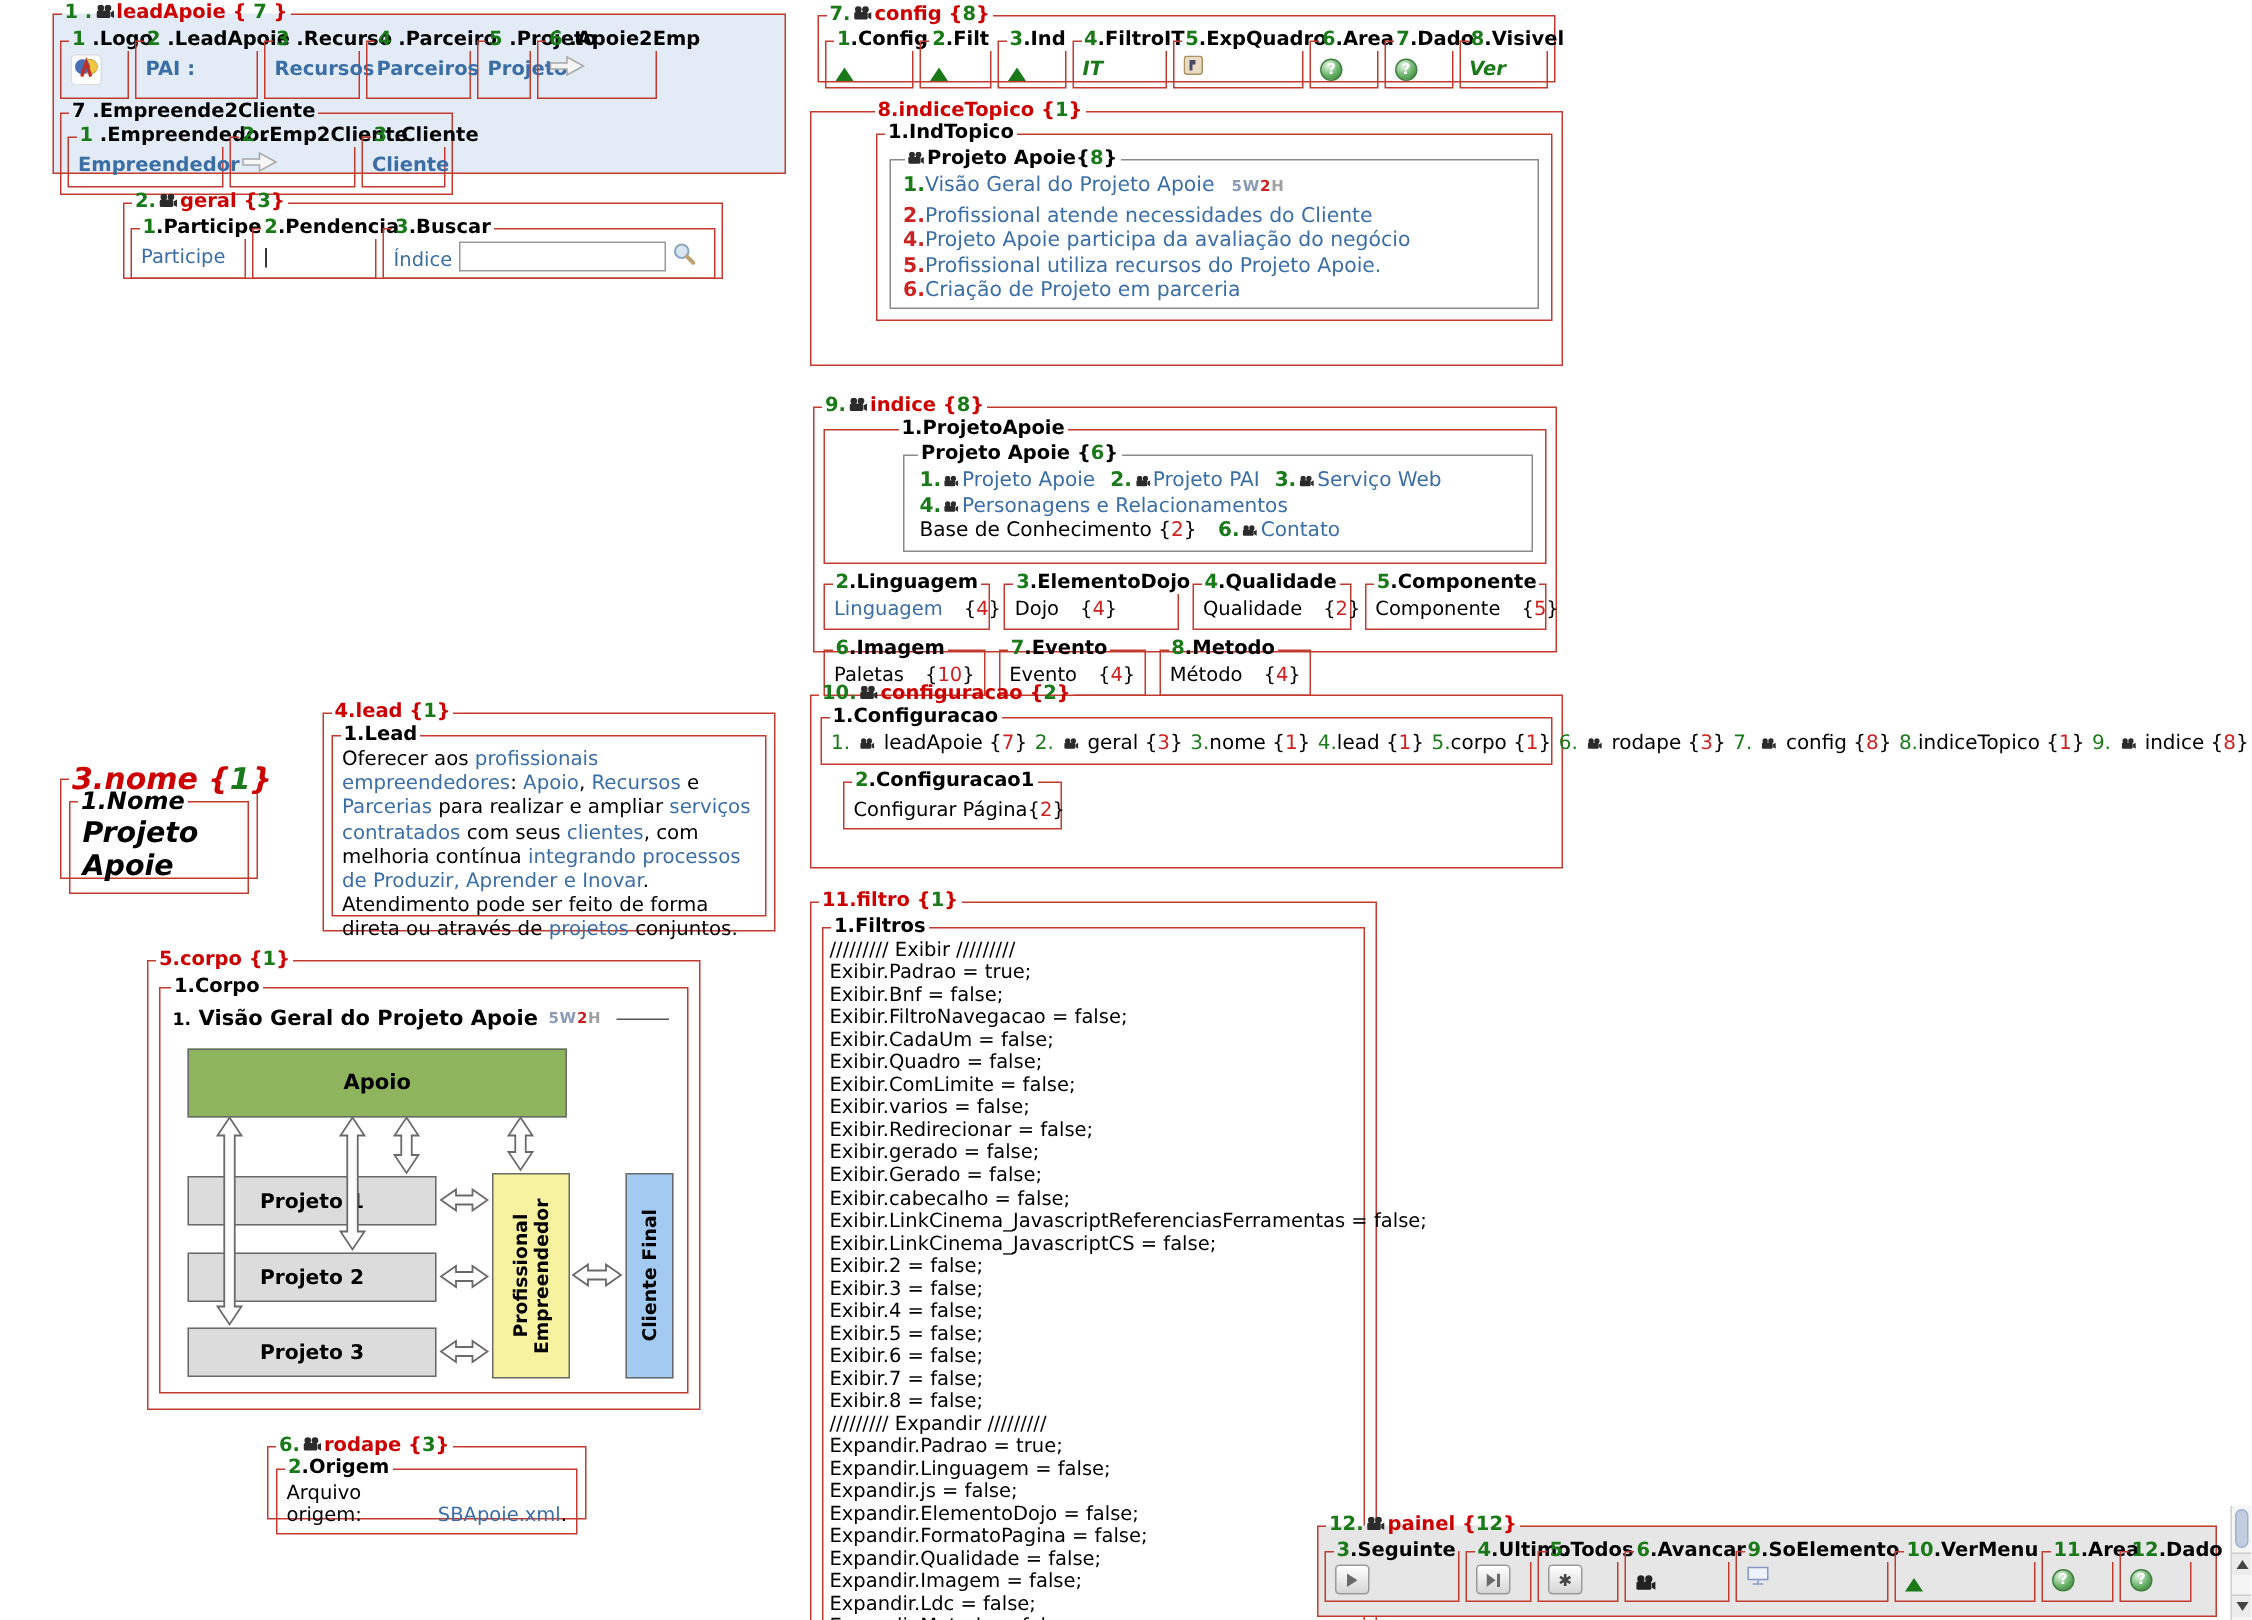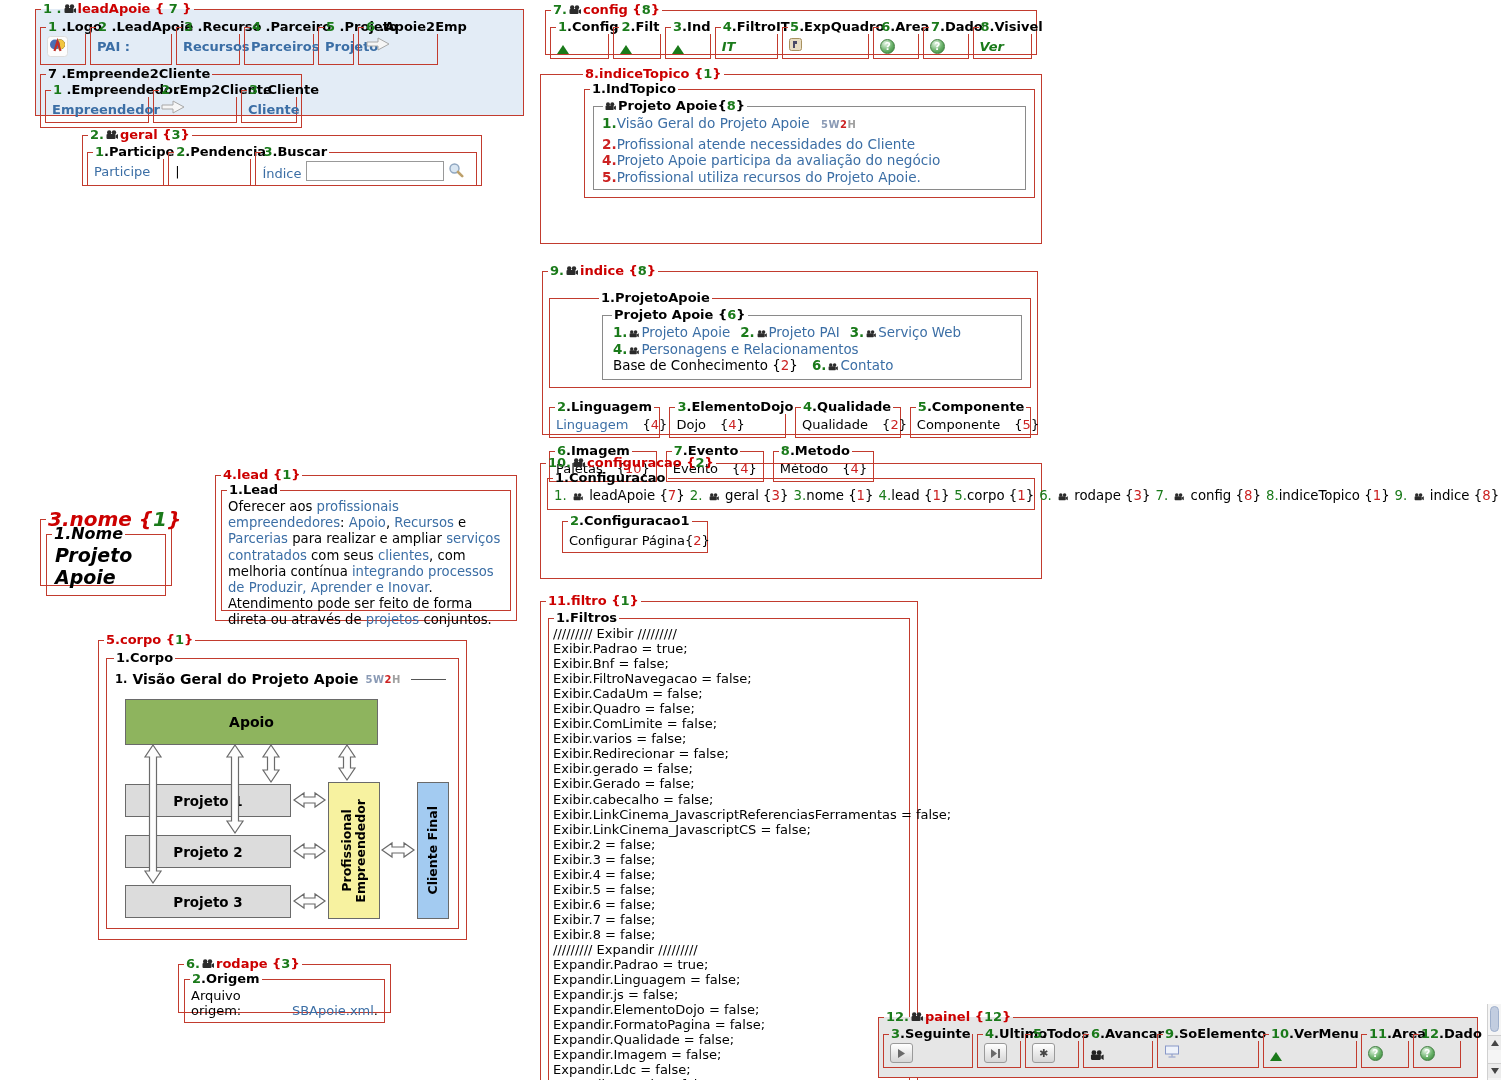--- a/index.html
+++ b/index.html
@@ -361,33 +361,34 @@
               <path d="M9.8 5.2 L12 4 v5 l-2.2-1.2z"></path>
             </svg></span><span>Projeto Apoie</span><span class="cblk">{</span><span class="hcnt">8</span><span class="cblk">}</span></legend>
       <div class="it-line it-first">
         <span class="n-grn">1.</span><span class="lnk">Visão Geral do Projeto Apoie</span>
         <span class="fw"><span class="a">5W</span><span class="b">2</span><span class="c">H</span></span>
       </div>
       <div>
           <div class="it-line"><span class="n-red">2.</span><span class="lnk">Profissional atende necessidades do Cliente</span></div>
           <div class="it-line"><span class="n-red">4.</span><span class="lnk">Projeto Apoie participa da avaliação do negócio</span></div>
           <div class="it-line"><span class="n-red">5.</span><span class="lnk">Profissional utiliza recursos do Projeto Apoie.</span></div>
+          <div class="it-line"><span class="n-red">6.</span><span class="lnk">Criação de Projeto em parceria</span></div>
         </div>
     </fieldset>
   </fieldset>
 </fieldset>
 
 <fieldset class="panel" id="p-indice">
   <legend><span class="hnum">9.</span><span class="cam"><svg width="12" height="10" viewBox="0 0 12 10" fill="currentColor">
           <circle cx="3.2" cy="2.4" r="2.2"></circle>
           <circle cx="8" cy="2.4" r="2.2"></circle>
           <rect x="0.5" y="4" width="9" height="5" rx="1"></rect>
           <path d="M9.8 5.2 L12 4 v5 l-2.2-1.2z"></path>
         </svg></span><span class="hname">indice</span> <span class="hbrace">{</span><span class="hcnt">8</span><span class="hbrace">}</span></legend>
-  <fieldset style="margin:12px 2px;padding-left:48px;">
+  <fieldset style="margin:0 2px;padding-left:48px;">
     <legend><span class="blknum">1.ProjetoApoie</span></legend>
     <fieldset class="gray-fs">
       <legend><span>Projeto Apoie </span><span class="cblk">{</span><span class="hcnt">6</span><span class="cblk">}</span></legend>
       <div class="ix-line"><span class="ix-seg"><span class="n-grn">1.</span><span class="cam"><svg width="10" height="8" viewBox="0 0 12 10" fill="currentColor">
                 <circle cx="3.2" cy="2.4" r="2.2"></circle>
                 <circle cx="8" cy="2.4" r="2.2"></circle>
                 <rect x="0.5" y="4" width="9" height="5" rx="1"></rect>
                 <path d="M9.8 5.2 L12 4 v5 l-2.2-1.2z"></path>
               </svg></span><span class="lnk">Projeto Apoie</span></span><span class="ix-seg"><span class="n-grn">2.</span><span class="cam"><svg width="10" height="8" viewBox="0 0 12 10" fill="currentColor">
                 <circle cx="3.2" cy="2.4" r="2.2"></circle>

